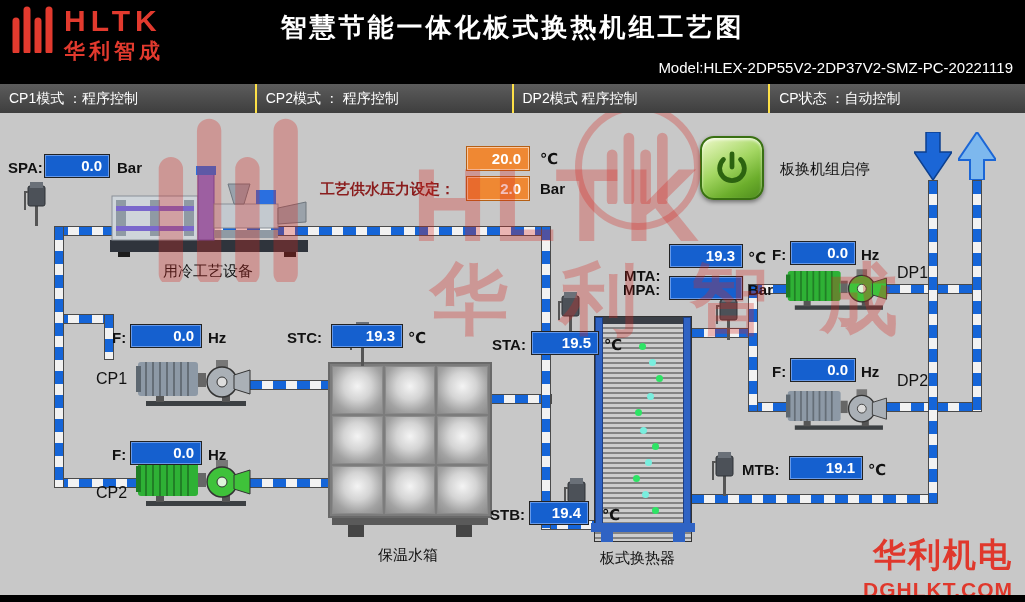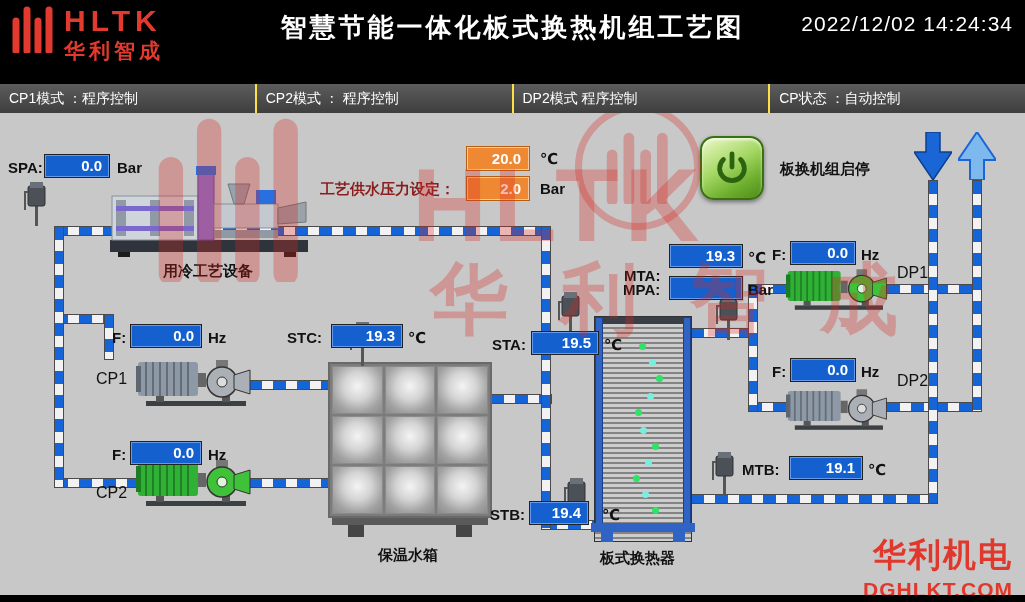--- a/index.html
+++ b/index.html
@@ -18,21 +18,21 @@
   .status-cell{flex:1;background:linear-gradient(#5c5c5c,#3e3e3e);color:#fff;font-size:14px;line-height:29px;padding-left:9px;white-space:nowrap;overflow:hidden}
   
   .lbl,.unit{position:absolute;font-size:15px;font-weight:bold;color:#111;white-space:nowrap;z-index:20}
   .sp-lbl{color:#8a1d1d}
   .vbox{position:absolute;height:24px;background:#1560cf;border:1px solid #222;box-shadow:inset 0 0 0 1px rgba(170,200,255,.55);color:#fff;font-size:15px;font-weight:bold;text-align:right;padding:2px 7px 0 0;z-index:20}
   .obox{position:absolute;height:25px;background:#ef8833;border:1px solid #b55f15;box-shadow:inset 0 0 0 1px rgba(255,255,255,.55);color:#fff;font-size:15px;font-weight:bold;text-align:right;padding:3px 8px 0 0;z-index:20}
   
   .pipe-h{position:absolute;height:10px;background-color:#f2f2f2;background-image:repeating-linear-gradient(90deg,#1565d8 0px,#1565d8 13px,transparent 13px,transparent 24px);border:1px solid #4a4a4a;z-index:1}
   .pipe-v{position:absolute;width:10px;background-color:#f2f2f2;background-image:repeating-linear-gradient(180deg,#1565d8 0px,#1565d8 13px,transparent 13px,transparent 24px);border:1px solid #4a4a4a;z-index:1}
   
-  .eq-label{position:absolute;font-size:15px;font-weight:bold;color:#111;z-index:20}
+  .eq-label{position:absolute;font-size:15px;font-weight:normal;color:#111;z-index:20}
   .pump-label{position:absolute;font-size:16px;font-weight:normal;color:#111;z-index:20}
   .pump,.machine,.sensor{position:absolute;z-index:6}
   .tank{position:absolute;left:328px;top:362px;width:164px;height:156px;display:grid;grid-template-columns:repeat(3,1fr);grid-template-rows:repeat(3,1fr);gap:2px;background:#7c7c7c;border:2px solid #696969;padding:2px;z-index:6}
   .tank-cell{background:radial-gradient(circle at 50% 42%,#f4f4f4 0%,#d4d4d4 38%,#a2a2a2 72%,#8c8c8c 100%);border:1px solid #8a8a8a}
   .tank-base{position:absolute;left:332px;top:518px;width:156px;height:7px;background:#5a5a5a;z-index:6}
   .tank-leg{position:absolute;width:16px;height:12px;background:#454545;top:525px;z-index:6}
   .phe{position:absolute;left:594px;top:316px;width:98px;height:226px;background:repeating-linear-gradient(180deg,#848484 0 2px,#cdcdcd 2px 5px);border:1px solid #333;z-index:6}
   .phe-col{position:absolute;top:0;width:8px;height:208px;background:#2f63c4;border:1px solid #1d3f85}
   .phe-cap{position:absolute;left:0;top:0;width:100%;height:7px;background:#3a3f47}
   .phe-base{position:absolute;left:-4px;top:206px;width:104px;height:9px;background:#2f63c4}
@@ -58,21 +58,21 @@
     <div class="logo">
       <svg width="46" height="48" viewBox="0 0 46 48">
         <path d="M6 46 V16 M17 46 V5 M28 46 V16 M39 46 V5" stroke="#e23a2e" stroke-width="7" stroke-linecap="round" fill="none"></path>
       </svg>
       <div>
         <div class="brand">HLTK</div>
         <div class="brand-sub">华利智成</div>
       </div>
     </div>
     <div class="title">智慧节能一体化板式换热机组工艺图</div>
-    <div class="datetime">2022/12/02 14:24:34</div>
+    <div class="model">Model:HLEX-2DP55V2-2DP37V2-SMZ-PC-20221119</div>
   </div>
 
   <div class="statusbar">
     <div class="status-cell">CP1模式 ：程序控制</div>
     <div class="status-cell">CP2模式 ： 程序控制</div>
     <div class="status-cell">DP2模式 程序控制</div>
     <div class="status-cell">CP状态 ：自动控制</div>
   </div>
 
   <div class="pipe-h" style="left:54px;top:226px;width:494px"></div>

